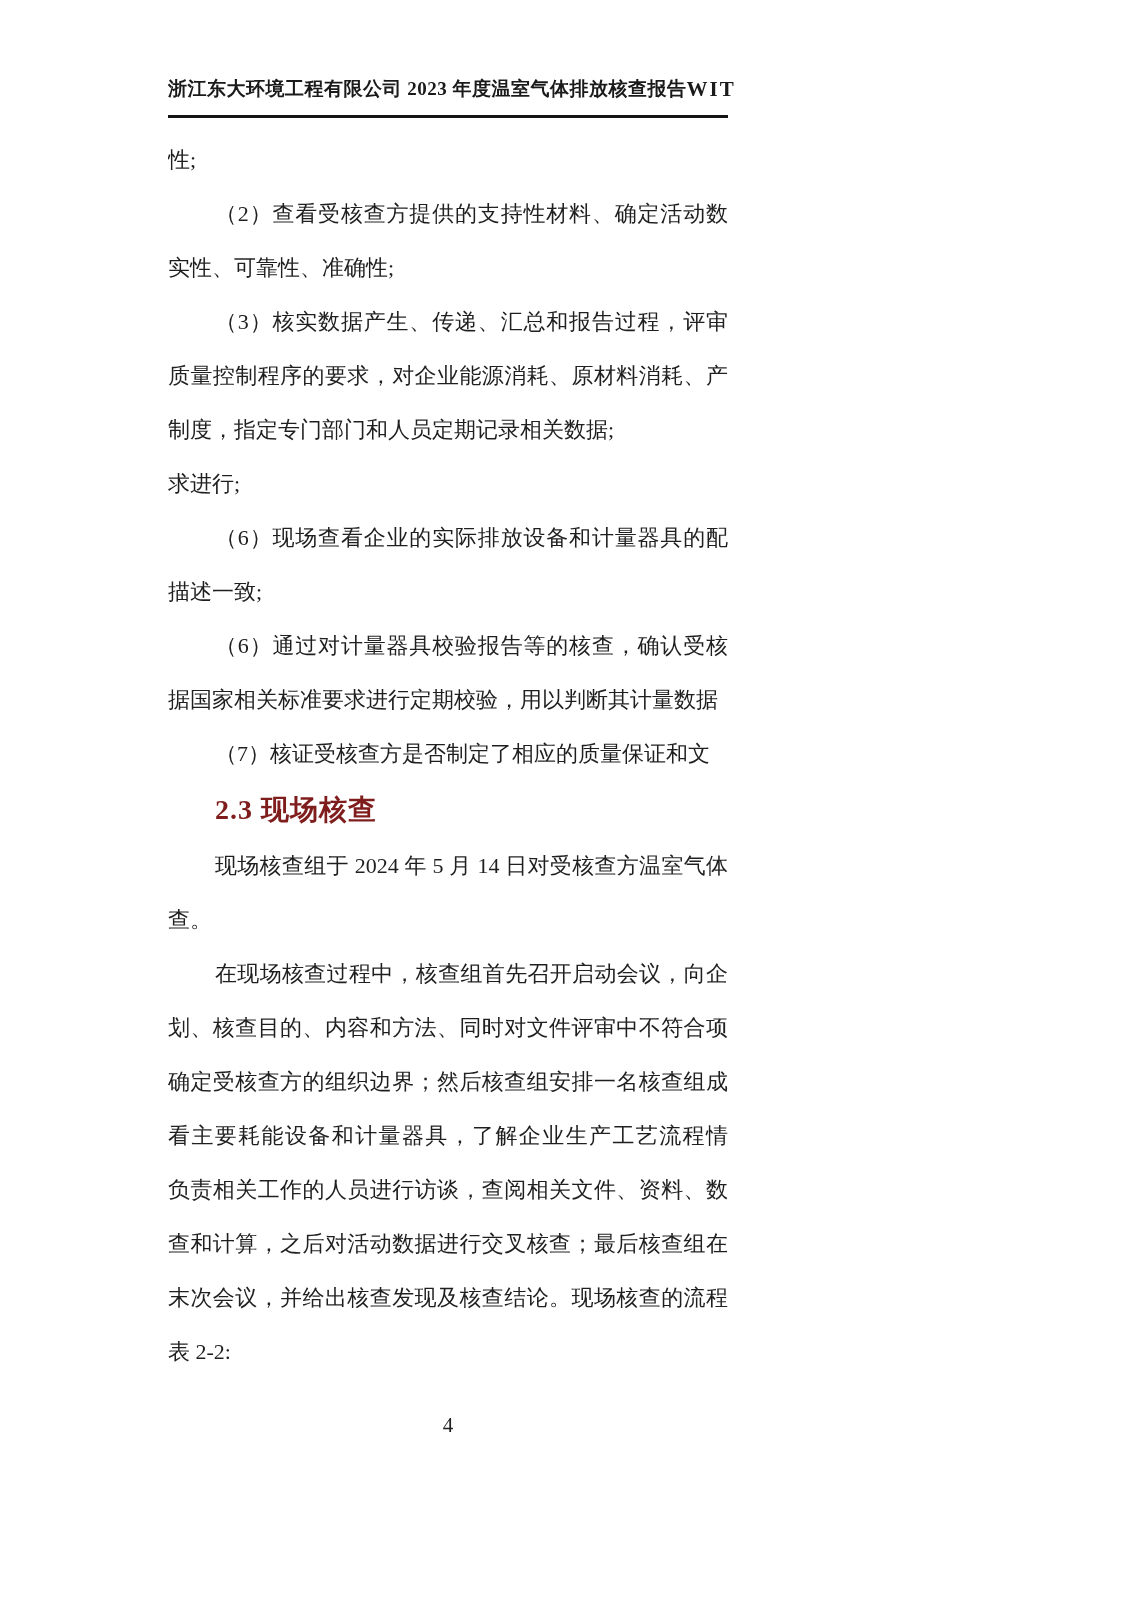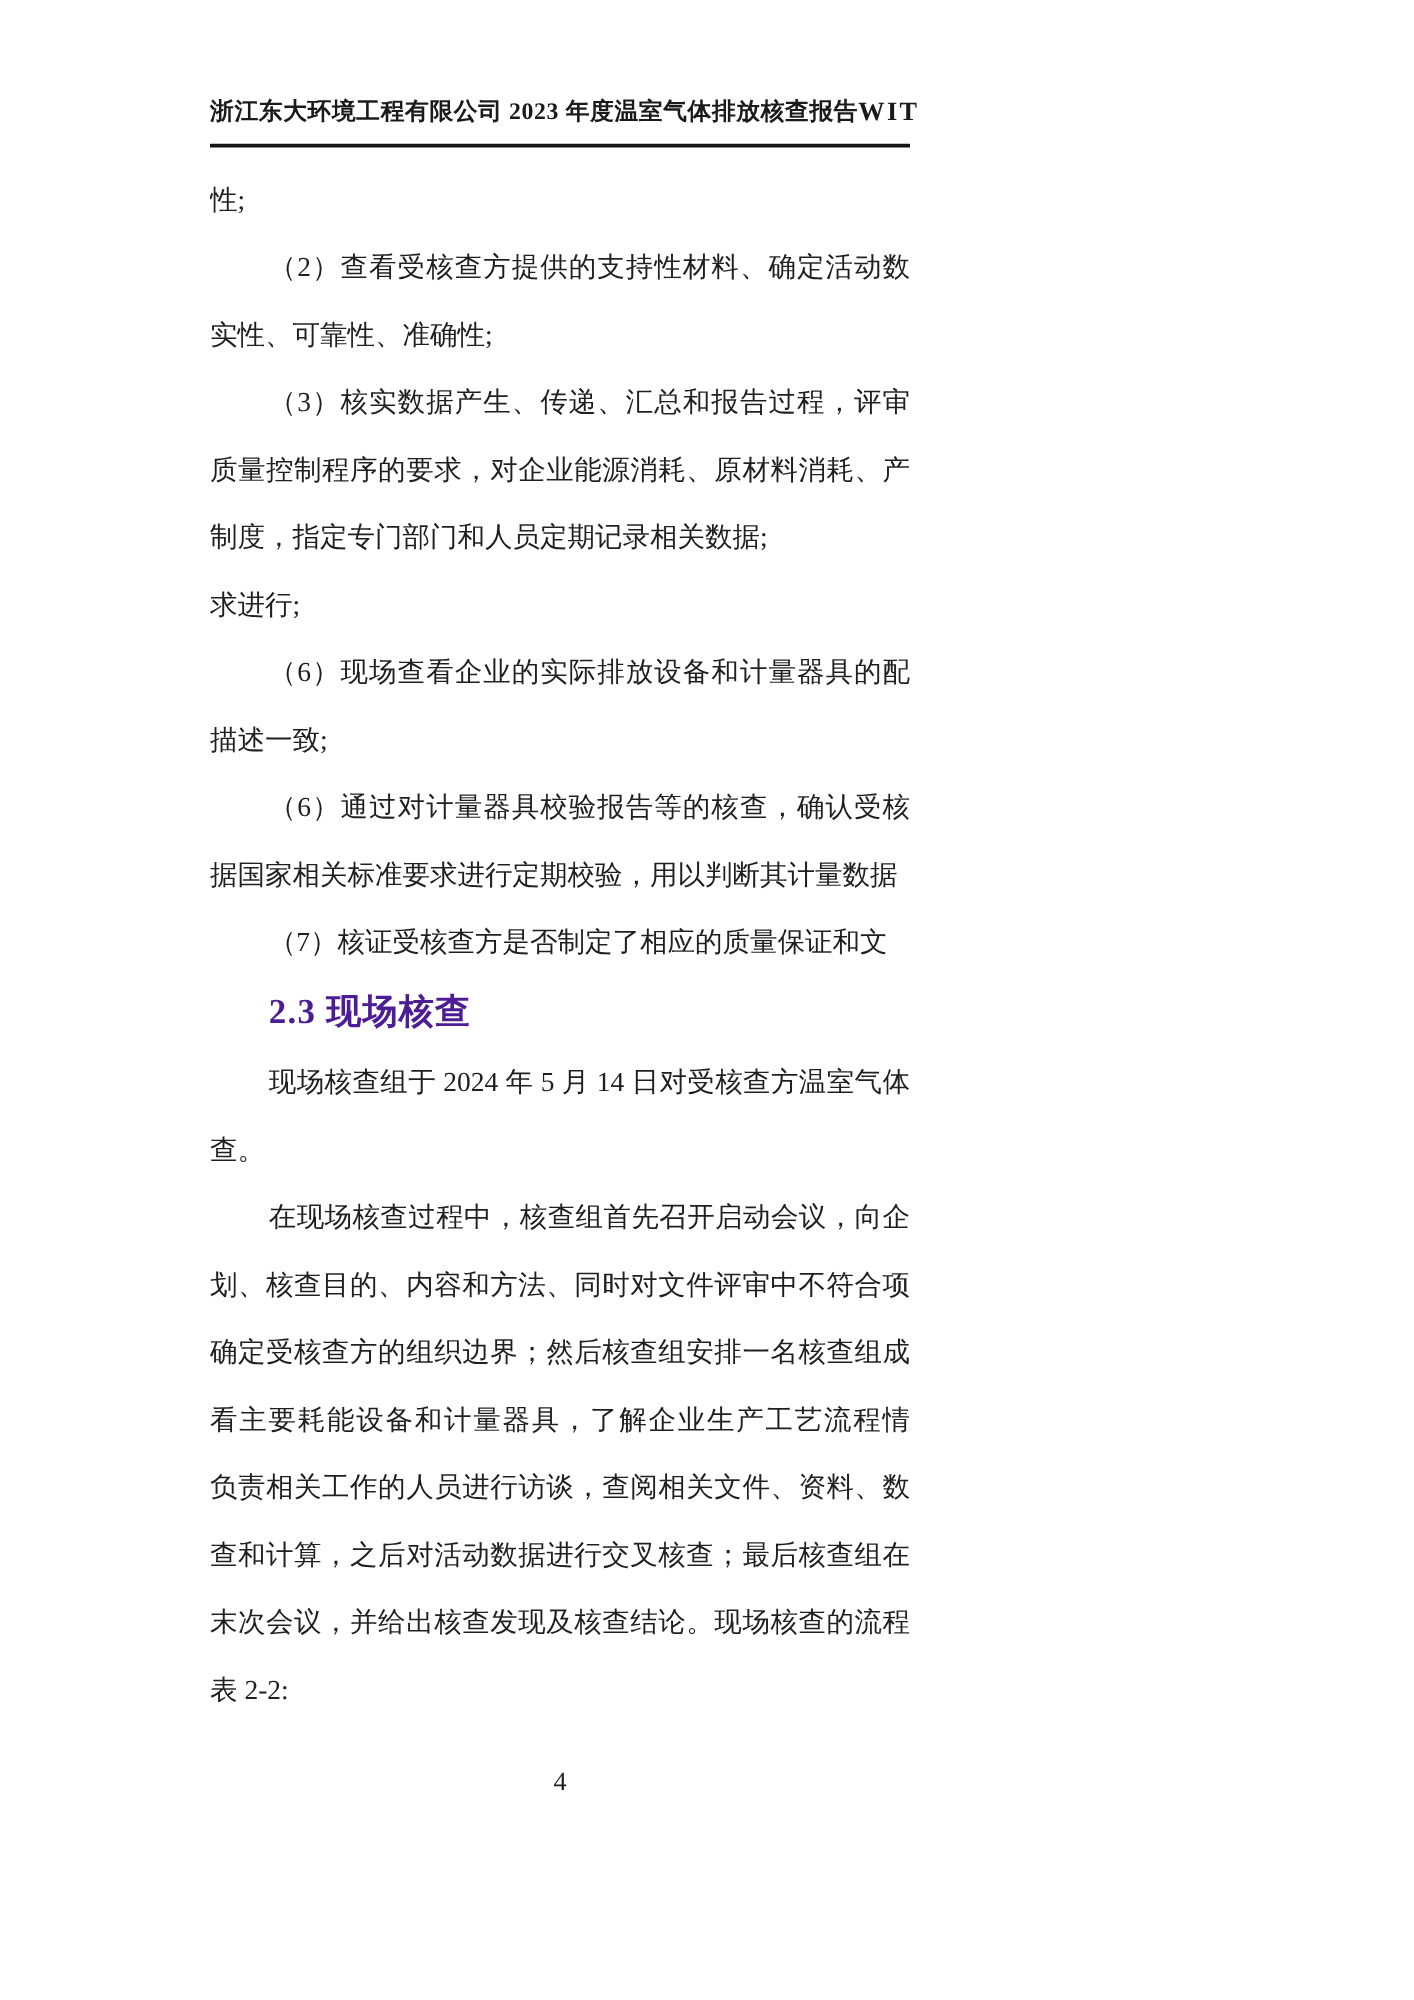--- a/index.html
+++ b/index.html
@@ -63,21 +63,21 @@
     padding-left: 47px;
     font-family: Liberation Serif, serif;
   }
   .section-heading {
     height: 58px;
     line-height: 58px;
     padding-left: 47px;
     font-size: 28px;
     font-weight: bold;
     letter-spacing: 1px;
-    color: #4c1d95;
+    color: #7f1d1d;
   }
   
   .page-footer {
     margin-top: 34px;
     text-align: center;
     font-size: 21px;
     color: #1f1f1f;
   }
 </style>
 </head>

